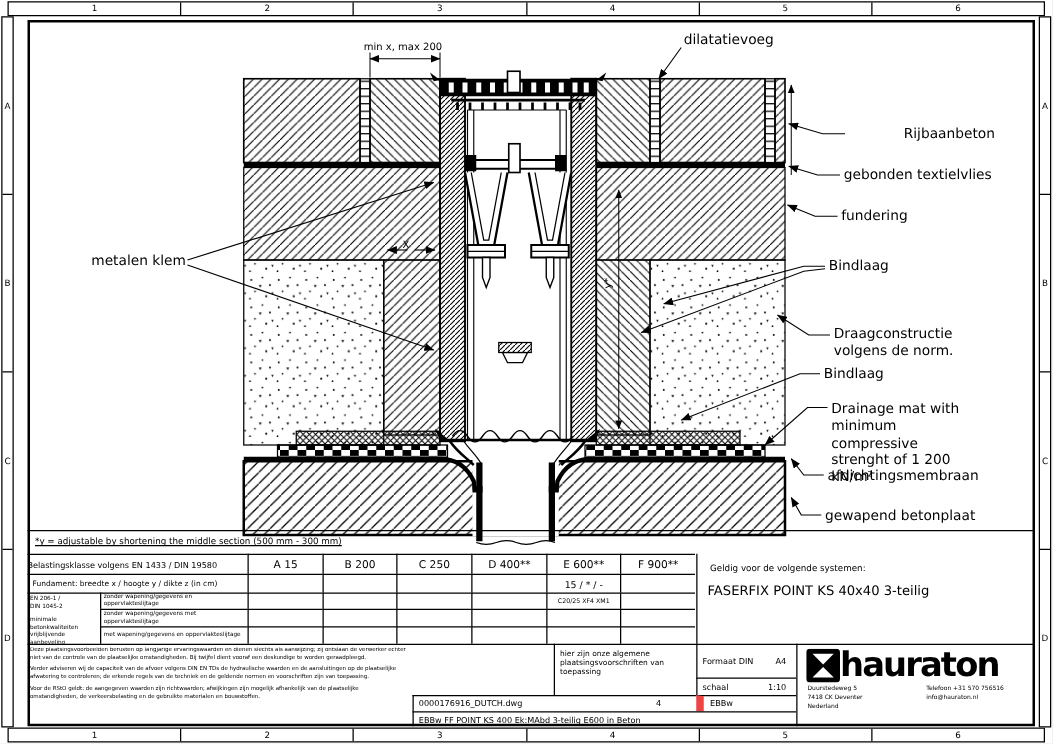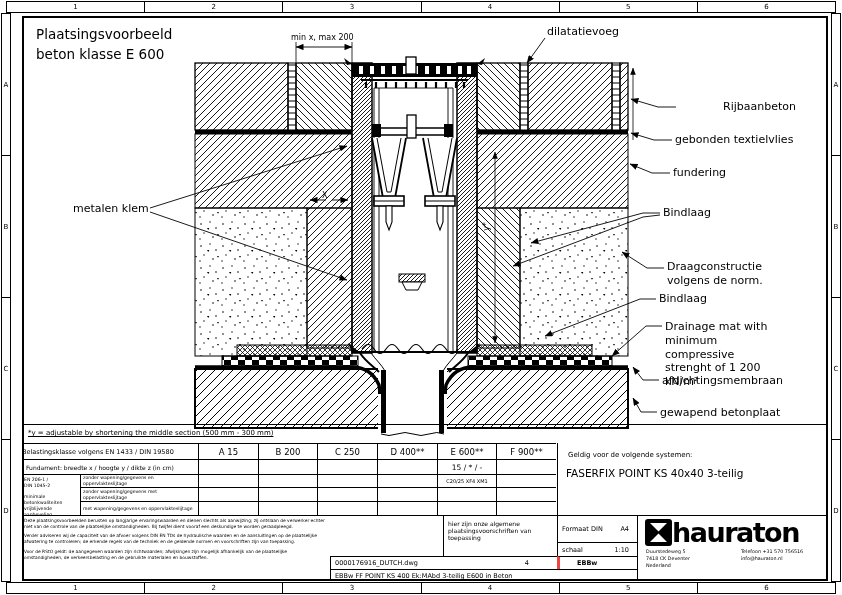--- a/index.html
+++ b/index.html
@@ -232,24 +232,20 @@
       <polyline points="664,268 647,268 622,252" marker-end="url(#ar)"></polyline>
       <polyline points="656,299 640,299 545,336" marker-end="url(#ar)"></polyline>
       <polyline points="662,326 646,326 612,356" marker-end="url(#ar)"></polyline>
       <polyline points="659,380 643,380 633,367" marker-end="url(#ar)"></polyline>
       <polyline points="657,412 641,412 633,398" marker-end="url(#ar)"></polyline>
       <polyline points="150,208 347,146" marker-end="url(#ar)"></polyline>
       <polyline points="150,212 347,280" marker-end="url(#ar)"></polyline>
     </g>
   </svg>
 
-  <div class="abs ttl" style="left:36px;top:24px;">
-    <div>Plaatsingsvoorbeeld</div>
-    <div>beton klasse E 600</div>
-  </div>
   <div class="abs dim" style="left:291px;top:33px;">min x, max 200</div>
   <div class="abs dim" style="left:322px;top:191px;">X</div>
   <div class="abs dim" style="left:482px;top:222px;transform:rotate(-90deg);">y*</div>
   <div class="abs lbl" style="left:73px;top:202px;">metalen klem</div>
   <div class="abs lbl" style="left:547px;top:25px;">dilatatievoeg</div>
   <div class="abs lbl" style="left:679px;top:100px;margin-left:44px;">Rijbaanbeton</div>
   <div class="abs lbl" style="left:675px;top:133px;">gebonden textielvlies</div>
   <div class="abs lbl" style="left:673px;top:166px;">fundering</div>
   <div class="abs lbl" style="left:663px;top:206px;">Bindlaag</div>
   <div class="abs lbl wrap" style="left:667px;top:260px;width:105px;">Draagconstructie volgens de norm.</div>
@@ -333,21 +329,21 @@
   </div>
   <div class="abs t65" style="left:557px;top:542px;width:80px;height:14px;border-left:1px solid #000;border-top:1px solid #000;box-sizing:border-box;display:flex;justify-content:space-between;align-items:center;padding:0 8px 0 4px;">
     <span>schaal</span>
     <span>1:10</span>
   </div>
 
   <div class="abs t65" style="left:330px;top:556px;width:227px;height:13px;border-left:1px solid #000;border-top:1px solid #000;box-sizing:border-box;display:flex;align-items:center;padding-left:4px;">
     <span>0000176916_DUTCH.dwg</span>
     <span style="margin-left:auto;margin-right:28px;">4</span>
   </div>
-  <div class="abs t65 vc" style="left:557px;top:556px;width:80px;height:13px;border-left:3px solid #ef4444;border-top:1px solid #000;box-sizing:border-box;padding-left:17px;font-weight:bold;">EBBw</div>
+  <div class="abs t65 vc" style="left:557px;top:556px;width:80px;height:13px;border-left:6px solid #ef4444;border-top:1px solid #000;box-sizing:border-box;padding-left:5px;">EBBw</div>
   <div class="abs t65 vc" style="left:330px;top:569px;width:307px;height:12px;border-left:1px solid #000;border-top:1px solid #000;box-sizing:border-box;padding-left:4px;">EBBw FF POINT KS 400  Ek:MAbd 3-teilig E600 in Beton</div>
 
   <div class="abs" style="left:637px;top:515px;width:191px;height:66px;border-left:1px solid #000;box-sizing:border-box;">
     <div style="display:flex;align-items:center;padding:4px 0 0 7px;">
       <svg width="27" height="27" viewBox="0 0 27 27">
         <rect x="0" y="0" width="27" height="27" rx="3" fill="#000"></rect>
         <path d="M5,4 H22 L13.5,12.5 Z" fill="#fff"></path>
         <path d="M5,23 H22 L13.5,14.5 Z" fill="#fff"></path>
       </svg>
       <span id="logoword">hauraton</span>

